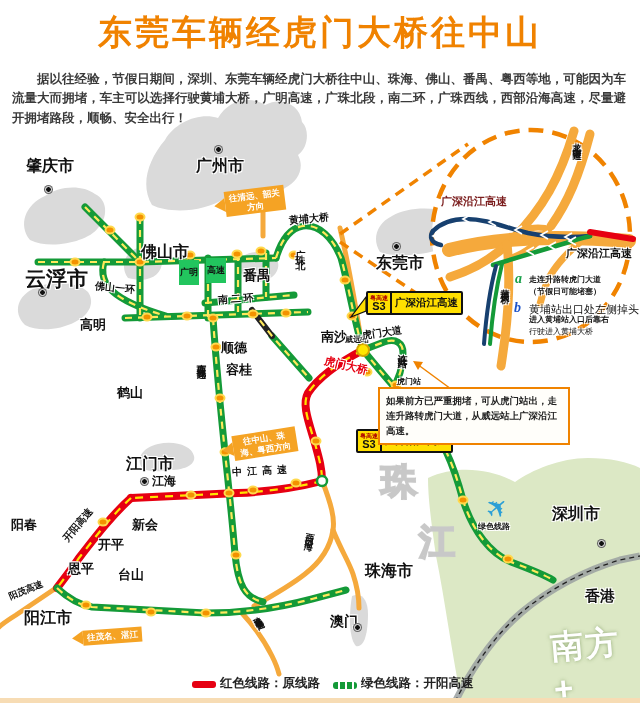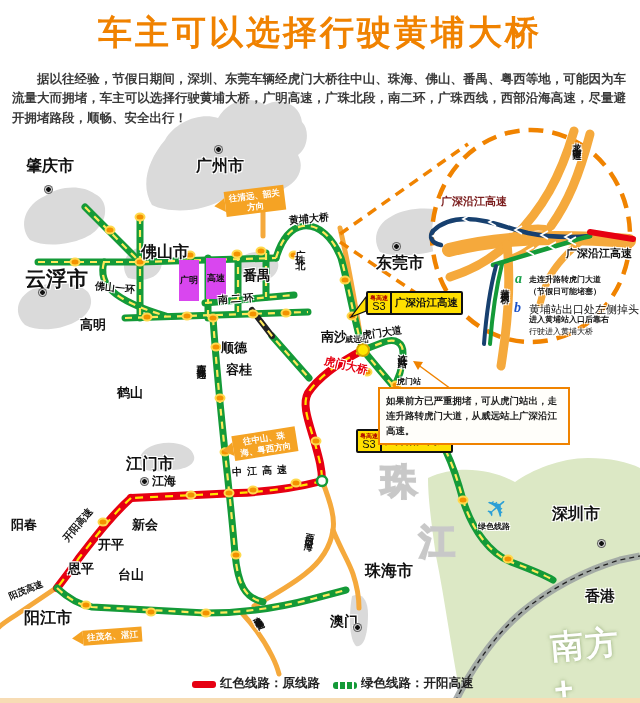--- a/index.html
+++ b/index.html
@@ -6,34 +6,34 @@
   body{width:640px;height:703px;position:relative;background:#fff;overflow:hidden;
        font-family:"Liberation Sans","DejaVu Sans",sans-serif;}
   #title{position:absolute;left:0;top:10px;width:640px;text-align:center;font-size:34px;
          font-weight:bold;color:#f08200;letter-spacing:3px}
   #intro{position:absolute;left:12px;top:70px;width:614px;font-size:12.5px;line-height:1.55;
          color:#3a3a3a;font-weight:600;text-indent:2em;text-align:justify}
   #map-svg{position:absolute;left:0;top:0}
   .lb{position:absolute;white-space:nowrap;color:#111;font-weight:bold;line-height:1;
       text-shadow:1px 1px 0 #fff,-1px -1px 0 #fff,1px -1px 0 #fff,-1px 1px 0 #fff}
   .vert{writing-mode:vertical-rl}
-  .chip{background:#d946ef;padding:16px 1px;text-shadow:none}
+  .chip{background:#22c55e;padding:8px 1px;text-shadow:none}
   .dot{position:absolute;width:5px;height:5px;background:#111;border:1px solid #fff;
        border-radius:50%;box-shadow:0 0 0 1px #666}
   .oarrow{position:absolute;display:flex;align-items:center}
   .oarrow .tri{width:0;height:0;border-top:7px solid transparent;border-bottom:7px solid transparent;
                border-right:11px solid #f5a324}
   .oarrow .bx{background:#f5a324;color:#fff;font-weight:bold;font-size:8.5px;line-height:1.25;
               padding:2px 4px;text-align:center}
   .badge{position:absolute;display:flex;align-items:stretch;background:#ffdf00;
          border:2px solid #111;border-radius:2px;height:20px}
   .badge .bl{display:flex;flex-direction:column;align-items:center;justify-content:center;
              padding:0 2px;border-right:2px solid #111}
   .badge .prov{font-size:6px;line-height:6px;color:#b00000;font-weight:bold}
-  .badge .code{font-size:11px;line-height:11px;font-weight:normal;color:#111}
+  .badge .code{font-size:11px;line-height:11px;font-weight:bold;color:#111}
   .badge .name{display:flex;align-items:center;padding:0 3px;font-size:10.5px;font-weight:bold;color:#111}
   .notebox{position:absolute;left:378px;top:387px;width:176px;border:2px solid #f08300;
            background:#fffefa;font-size:9.5px;line-height:1.6;padding:4px 6px;color:#222;font-weight:600}
   .waterchar{position:absolute;font-size:36px;font-weight:bold;color:#fff;
              -webkit-text-stroke:2px #c8c8c8;text-shadow:0 0 2px #cfcfcf}
   .plane{position:absolute;left:486px;top:492px;font-size:27px;color:#2b9fd6;transform:rotate(-40deg)}
   .wm{position:absolute;left:552px;top:622px;font-size:33px;font-weight:bold;color:#fff;
       transform:rotate(-5deg);letter-spacing:2px;text-shadow:0 0 4px rgba(110,140,80,.7)}
   .lg-red{position:absolute;left:192px;top:681px;width:24px;height:7px;background:#e60012;border-radius:3px}
   .lg-green{position:absolute;left:333px;top:682px;width:24px;height:7px;border-radius:3px;
@@ -197,21 +197,21 @@
   <g fill="#ffdf00" stroke="#111" stroke-width="1.2">
     <polygon points="366,297 366,311 351,317"></polygon>
     <polygon points="403,431 417,431 421,412"></polygon>
   </g>
   <g>
     <path d="M451,389 L417,364" stroke="#f08300" stroke-width="1.5" fill="none"></path>
     <polygon points="413,361 423,362 418,370" fill="#f08300"></polygon>
   </g>
 </svg>
 
-<div id="title">车主可以选择行驶黄埔大桥</div>
+<div id="title">东莞车辆经虎门大桥往中山</div>
 <div id="intro">据以往经验，节假日期间，深圳、东莞车辆经虎门大桥往中山、珠海、佛山、番禺、粤西等地，可能因为车流量大而拥堵，车主可以选择行驶黄埔大桥，广明高速，广珠北段，南二环，广珠西线，西部沿海高速，尽量避开拥堵路段，顺畅、安全出行！</div>
 
 <span class="lb" style="left:26px;top:158px;font-size:16px">肇庆市</span>
 <span class="lb" style="left:196px;top:158px;font-size:16px">广州市</span>
 <span class="lb" style="left:25px;top:268px;font-size:21px">云浮市</span>
 <span class="lb" style="left:141px;top:244px;font-size:16px">佛山市</span>
 <span class="lb" style="left:376px;top:255px;font-size:16px">东莞市</span>
 <span class="lb" style="left:243px;top:268px;font-size:14px">番禺</span>
 <span class="lb" style="left:80px;top:318px;font-size:13px">高明</span>
 <span class="lb" style="left:221px;top:341px;font-size:13px">顺德</span>

